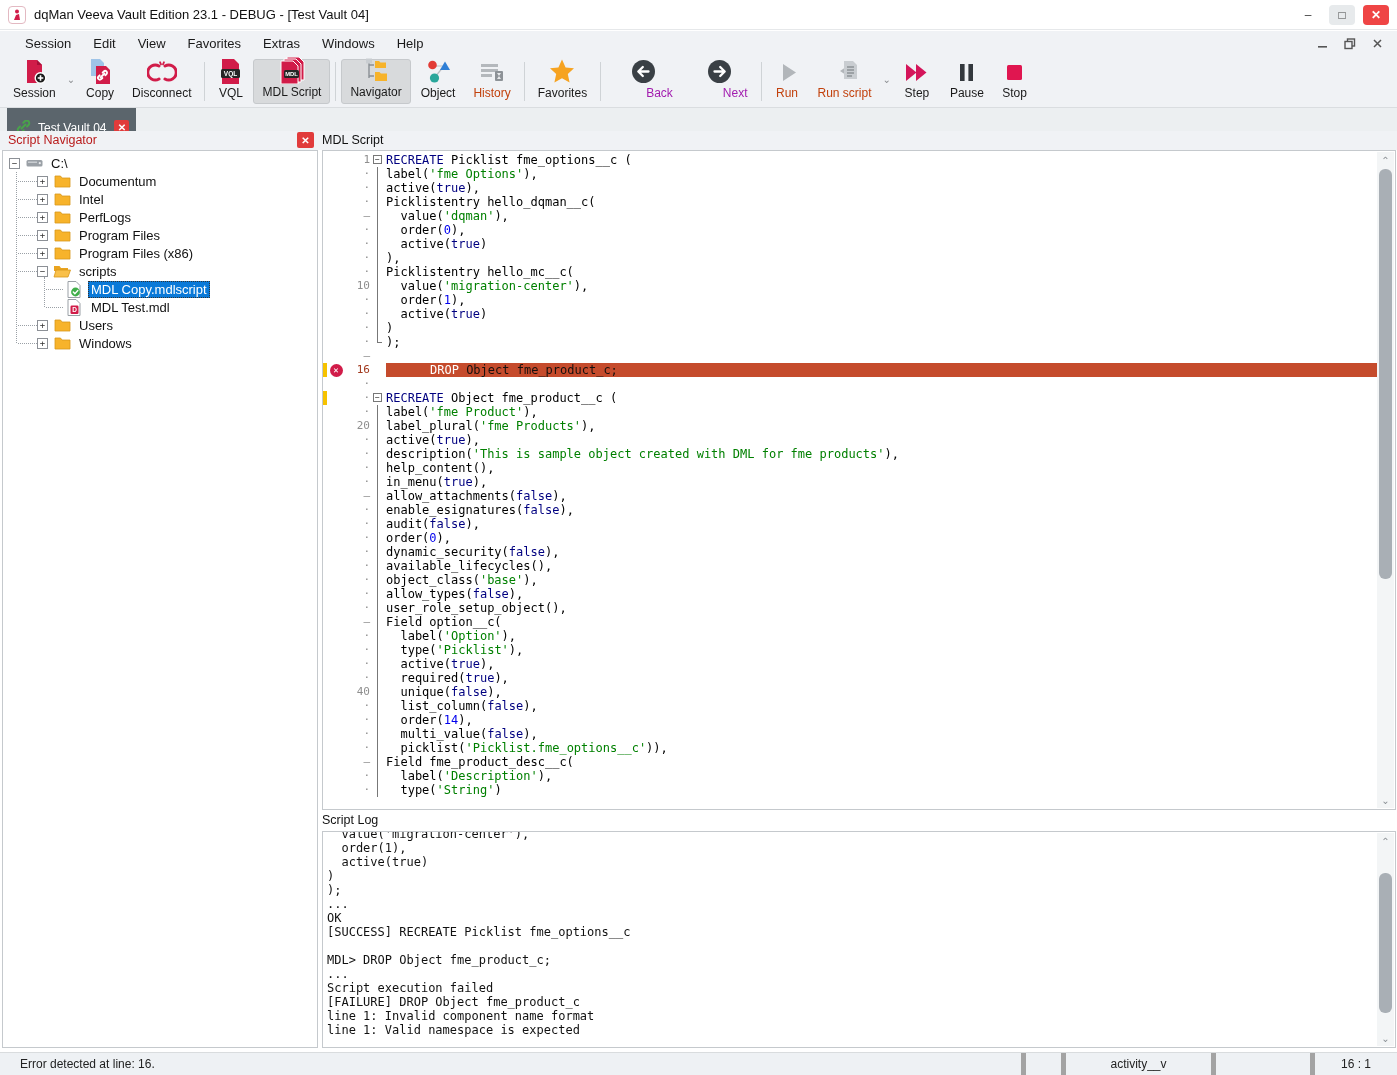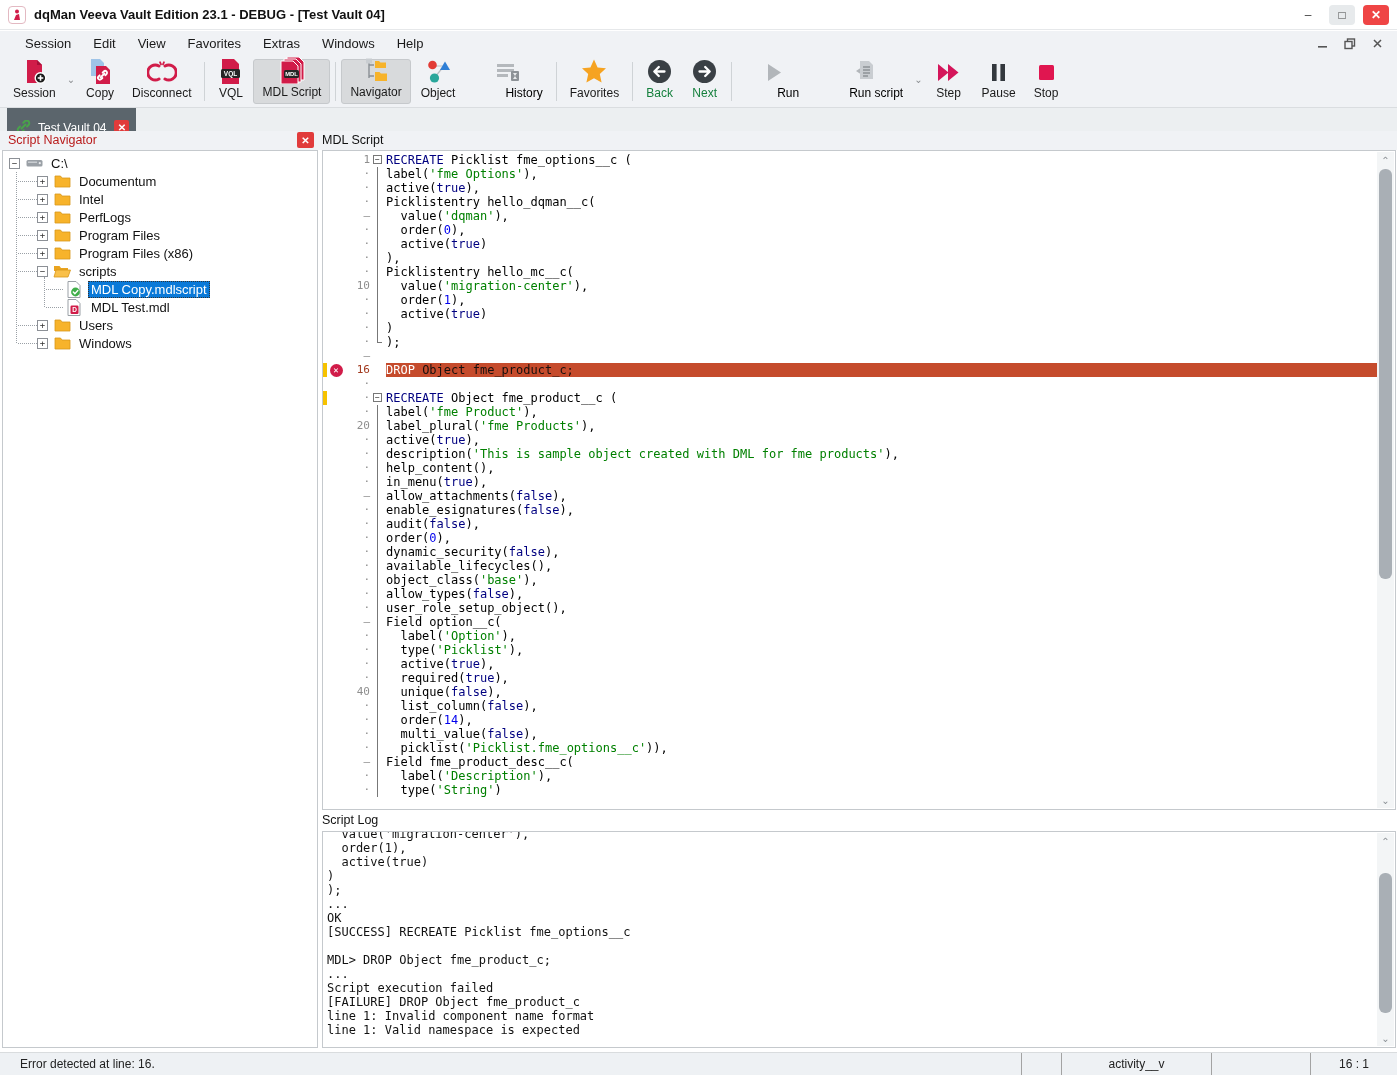--- a/index.html
+++ b/index.html
@@ -5,21 +5,21 @@
   * { margin:0; padding:0; box-sizing:border-box; }
   html,body { width:1397px; height:1075px; overflow:hidden; background:#fff;
               font-family:"Liberation Sans", sans-serif; }
   .app { position:relative; width:1397px; height:1075px; background:#fff; }
 
   
   .titlebar { position:absolute; left:0; top:0; width:1397px; height:30px; background:#fff;
               display:flex; align-items:center; border-bottom:1px solid #e6e8ea; }
   .appicon { width:18px; height:18px; margin:0 8px 0 8px; border:1px solid #e3b9c2; border-radius:4px;
              display:flex; align-items:center; justify-content:center; background:#fff; }
-  .wtitle { font-size:13px; font-weight:bold; color:#111; }
+  .wtitle { font-size:13px; font-weight:normal; color:#111; }
   .wbtns { margin-left:auto; display:flex; gap:8px; padding-right:8px; }
   .wbtn { width:26px; height:20px; border-radius:4px; display:flex; align-items:center; justify-content:center;
           font-size:12px; color:#444; }
   .wbtn.max { background:#e7eaec; }
   .wbtn.close { background:#ef4545; color:#fff; font-weight:bold; }
 
   
   .menubar { position:absolute; left:0; top:31px; width:1397px; height:25px; background:#f0f2f5;
              display:flex; align-items:center; padding-left:14px; }
   .menu-item { font-size:13px; color:#1a1a1a; padding:3px 11px; }
@@ -27,22 +27,22 @@
   .mdi-controls svg { display:block; }
 
   
   .toolbar { position:absolute; left:0; top:56px; width:1397px; height:52px; background:#f0f2f5;
              border-bottom:1px solid #dadde0; display:flex; align-items:stretch; padding:2px 0 2px 4px; }
   .tbtn { display:flex; flex-direction:column; align-items:center; justify-content:flex-end;
           padding:3px 8px 4px; border-radius:3px; margin:1px; }
   .tbtn .ticon { height:27px; display:flex; align-items:center; justify-content:center; }
   .tbtn .tlabel { font-size:12px; color:#1a1a1a; margin-top:1px; white-space:nowrap; }
   .tbtn.pressed { background:#d8dadc; border:1px solid #c6c9cc; }
-  .tbtn.disabled .tlabel { color:#000000;margin-left:32px; }
-  .tbtn.dim-label .tlabel { color:#15803d; }
+  .tbtn.disabled .tlabel { color:#c2410c; }
+  .tbtn.dim-label .tlabel { color:#a21caf;margin-left:32px; }
   .tsep { width:1px; background:#cfd3d6; margin:4px 4px; }
   .tchev { display:flex; align-items:flex-start; padding-top:16px; color:#8a8d90; font-size:10px; margin:0 2px; }
 
   
   .tabrow { position:absolute; left:0; top:108px; width:1397px; height:23px; background:#eceff1; }
   .tab { position:absolute; left:7px; top:0; height:23px; background:#5b656c; color:#fff;
          display:flex; align-items:center; padding:16px 7px 0 9px; font-size:12px; }
   .tab .tab-label { margin:0 8px 0 7px; }
   .tab-close { width:15px; height:15px; background:#e13b3b; border-radius:2px; color:#fff; font-size:10px;
                font-weight:bold; display:flex; align-items:center; justify-content:center; line-height:1; }
@@ -86,21 +86,21 @@
                font-size:8px; line-height:7px; text-align:center; color:#333; }
   .g-f .fmid { position:absolute; left:5px; top:0; bottom:0; border-left:1px solid #777; }
   .g-f .fend { position:absolute; left:5px; top:0; height:8px; width:5px; border-left:1px solid #777;
                border-bottom:1px solid #777; }
   .g-c { flex:1; color:#000; }
   .seg-k { color:#000080; font-weight:normal; }
   .seg-p { color:#000; }
   .seg-s { color:#008000; }
   .seg-n { color:#0000ee; }
   .cline.err { }
-  .cline.err .g-c { background:#c54b2c; }
+  .cline.err .g-c { background:#c54b2c;padding-left:44px; }
   .cline.err .seg-k { color:#fff; }
   .cline.err .seg-p { color:#16100e; }
   .erricon { width:13px; height:13px; border-radius:50%; background:#d11c49; color:#fff; font-size:9px;
              font-weight:bold; display:flex; align-items:center; justify-content:center; line-height:1; }
 
   
   .vscroll { position:absolute; top:1px; right:1px; width:17px; bottom:1px; background:#f3f5f6; }
   .varrow { position:absolute; left:0; width:17px; height:16px; color:#8a8f94; font-size:10px;
             display:flex; align-items:center; justify-content:center; }
   .varrow.up { top:0; } .varrow.dn { bottom:0; }
@@ -110,21 +110,21 @@
   .log-header { position:absolute; left:322px; top:813px; font-size:12.5px; color:#111;text-align:center; }
   .logpanel { position:absolute; left:322px; top:831px; width:1074px; height:217px; background:#fff;
               border:1px solid #c5c9cd; overflow:hidden; }
   .log-content { margin:-5px 0 0 4px; font-family:"DejaVu Sans Mono", monospace; font-size:12px;
                  line-height:14px; color:#111; white-space:pre; }
 
   
   .statusbar { position:absolute; left:0; top:1052px; width:1397px; height:23px; background:#eef1f4;
                border-top:1px solid #d9dcde; display:flex; align-items:center; font-size:12px; color:#222; }
   .sb-msg { flex:1; padding-left:20px; }
-  .sb-seg { height:100%; border-left:1px solid #a3a3a3; display:flex; align-items:center; justify-content:center; }
+  .sb-seg { height:100%; border-left:5px solid #a3a3a3; display:flex; align-items:center; justify-content:center; }
   .sb-a { width:40px; } .sb-b { width:150px; } .sb-c { width:99px; } .sb-d { width:87px; }
 </style>
 </head>
 <body>
 
 <div class="app">
 
   <div class="titlebar">
     <div class="appicon">
       <svg width="12" height="12" viewBox="0 0 12 12">

